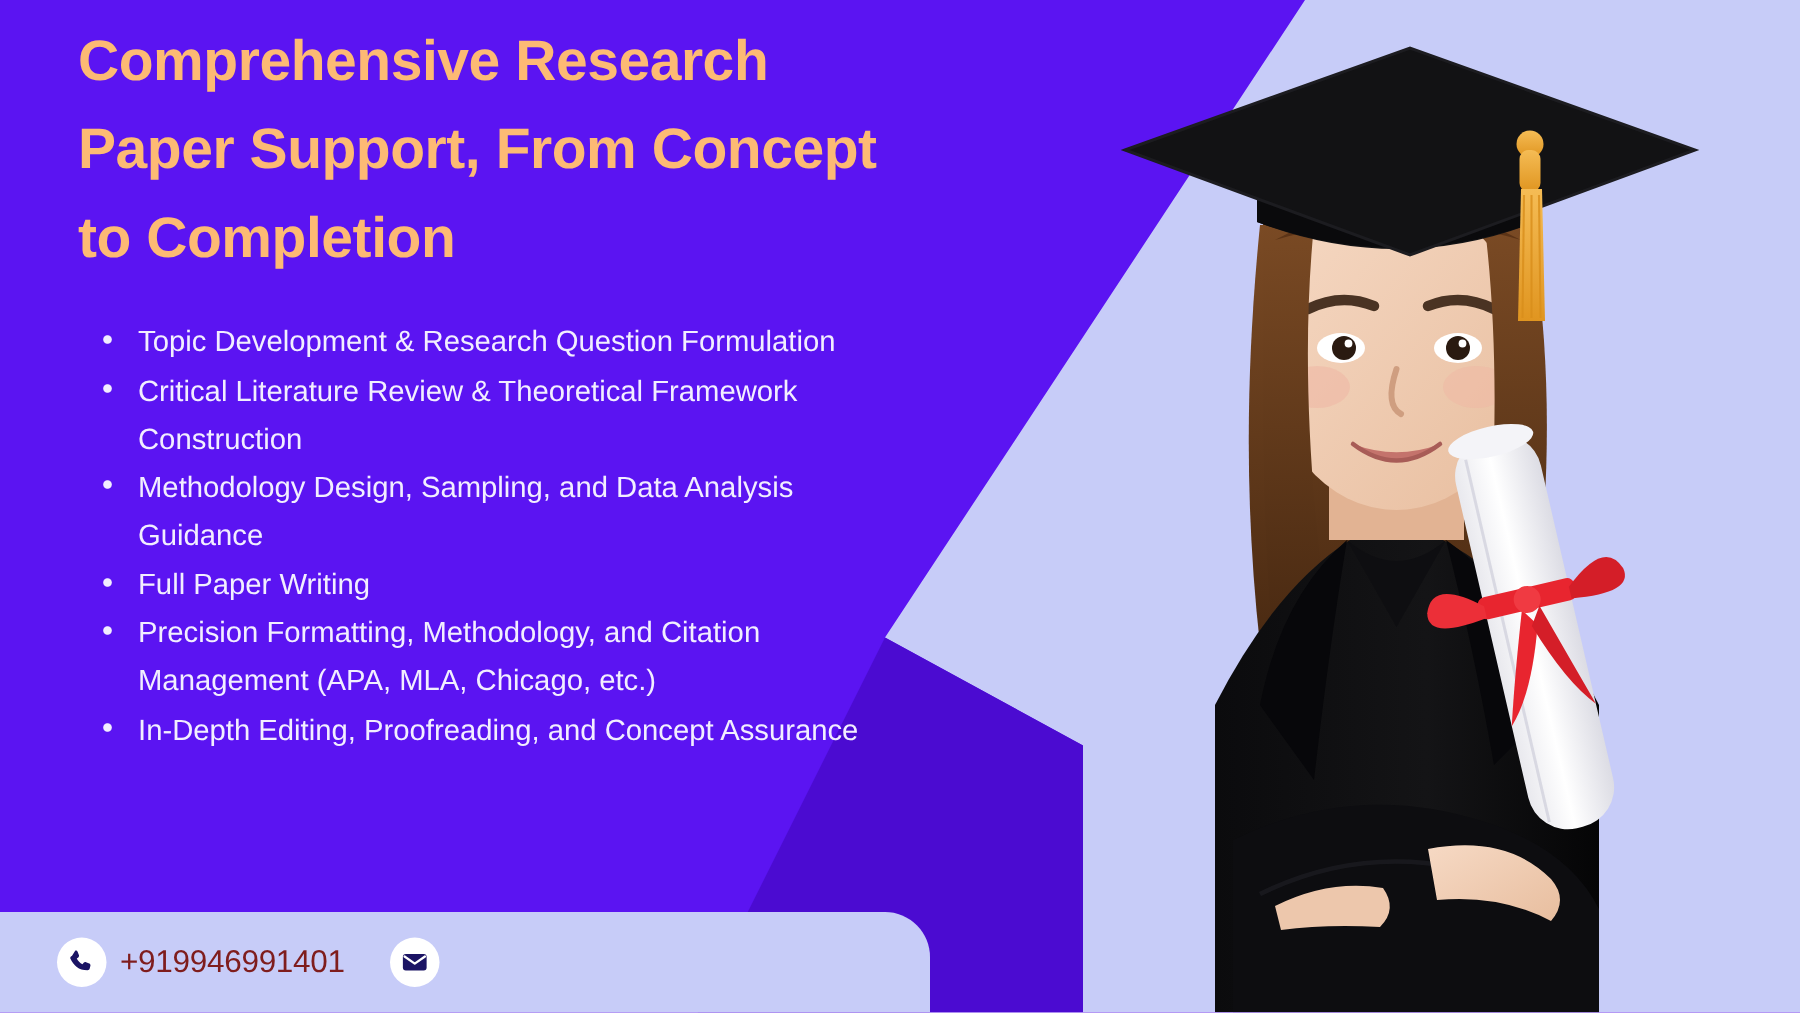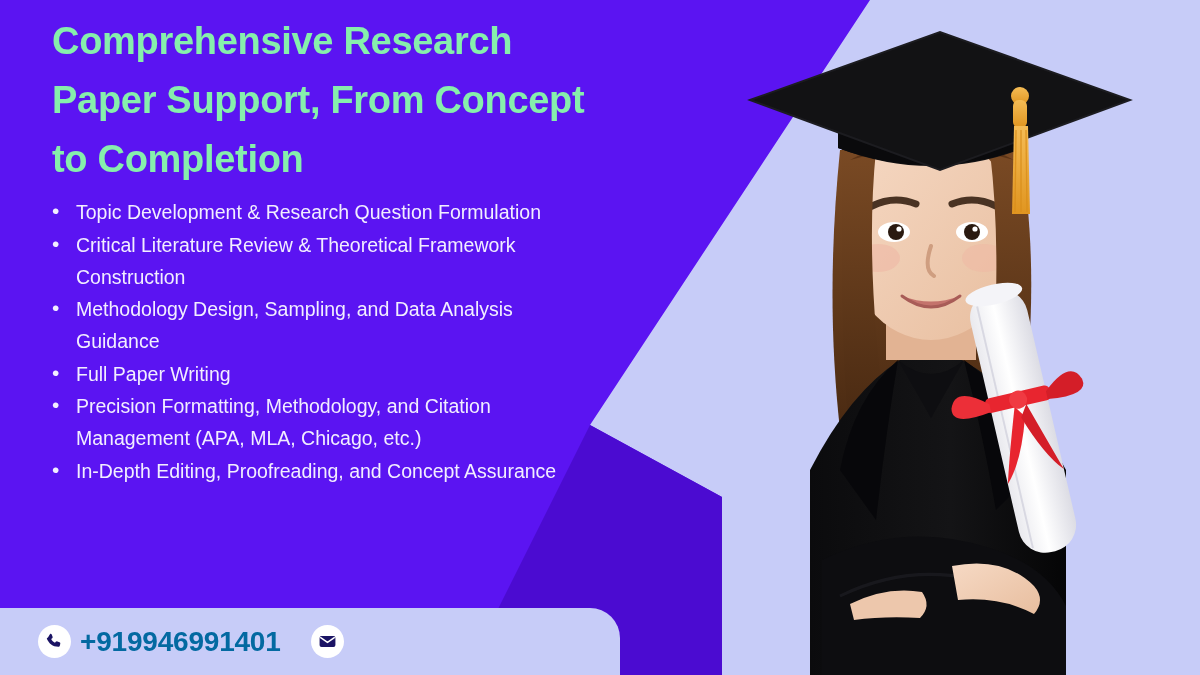--- a/index.html
+++ b/index.html
@@ -45,35 +45,35 @@
     overflow: hidden;
   }
   .photo svg { display: block; width: 100%; height: 100%; }
 
   
   .headline {
     position: absolute;
     left: 52px;
     top: 12px;
     width: 560px;
-    color: #86efac;
+    color: #fdba74;
     font-size: 38px;
     font-weight: bold;
     line-height: 59px;
     letter-spacing: -0.3px;
     margin: 0;
   }
 
   
   .bullets {
     position: absolute;
     left: 46px;
     top: 196px;
     width: 545px;
-    margin: 0;
+    margin: 16px;
     padding: 0;
     list-style: none;
   }
   .bullets li {
     position: relative;
     color: #F2EEFF;
     font-size: 19.5px;
     line-height: 32px;
     padding-left: 30px;
     margin: 0 0 0.5px 0;
@@ -112,23 +112,23 @@
     border-radius: 50%;
     background: #ffffff;
     display: flex;
     align-items: center;
     justify-content: center;
     flex: 0 0 auto;
   }
   .contact-icon svg { display: block; }
   .contact-text {
     margin-left: 9px;
-    color: #0369a1;
-    font-size: 28px;
-    font-weight: bold;
+    color: #7f1d1d;
+    font-size: 21px;
+    font-weight: normal;
     letter-spacing: -0.2px;
     white-space: nowrap;
   }
 </style>
 </head>
 <body>
 
 <div id="banner">
 
   <div class="bg-layer">

